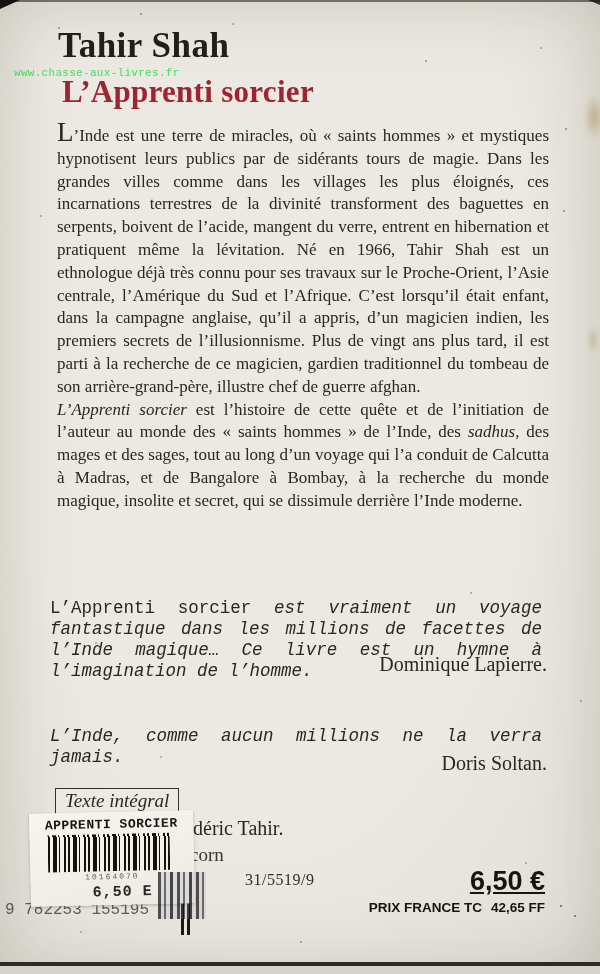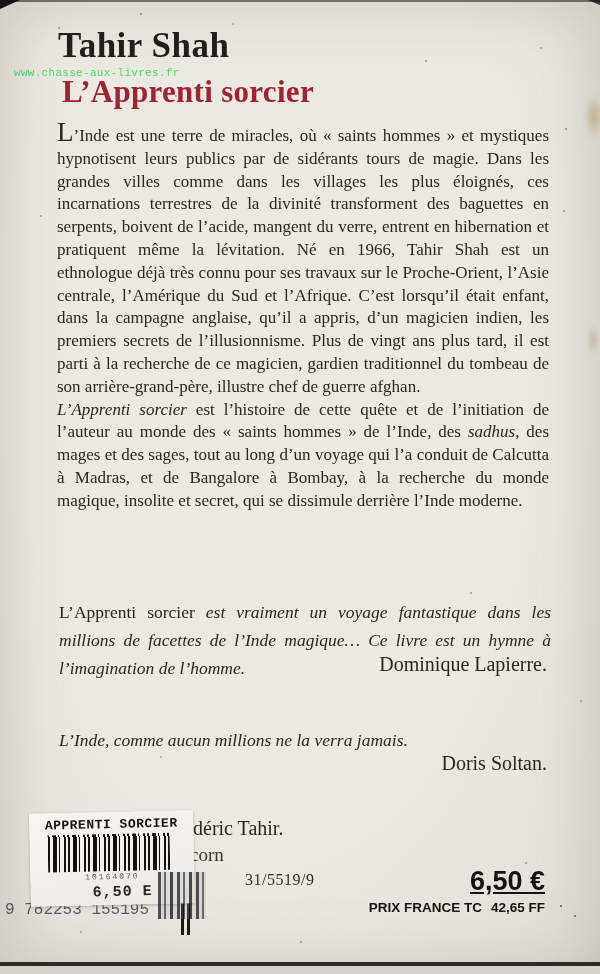--- a/index.html
+++ b/index.html
@@ -39,22 +39,22 @@
              font-size:11px;color:rgba(48,216,88,.9);letter-spacing:.3px;z-index:5;margin-top:16px;}
   .author{position:absolute;left:58px;top:26px;font-size:35px;font-weight:600;
           color:#221e1a;letter-spacing:.5px;}
   .title{position:absolute;left:62px;top:74px;font-size:31px;font-weight:600;
          color:#9e2433;letter-spacing:.3px;}
   .synopsis{position:absolute;left:57px;top:119px;width:492px;font-size:17px;
             line-height:22.8px;text-align:justify;color:#2b2620;}
   .synopsis p{margin:0;}
   .dropcap{font-size:27px;line-height:1;}
   .it{font-style:italic;}
-  .quote{position:absolute;left:59px;width:492px;font-size:17.5px;line-height:28px;
-         text-align:justify;color:#2b2620;}
+  .quote{position:absolute;left:50px;width:492px;font-size:17.5px;line-height:21px;
+         text-align:justify;color:#2b2620;font-family:Liberation Mono, monospace;}
   .q1{top:598px;}
   .q2{top:726px;}
   .attr{position:absolute;left:57px;width:490px;text-align:right;font-size:20px;color:#2b2620;}
   .a1{top:653px;}
   .a2{top:752px;}
   .badge{position:absolute;left:55px;top:788px;border:1.5px solid #35302a;
          padding:1px 9px 3px 9px;font-style:italic;font-size:19px;color:#2b2620;
          background:rgba(238,235,228,.6);}
   .sticker{position:absolute;left:30px;top:812px;width:164px;height:93px;
            background:linear-gradient(165deg,#f7f5f0,#eceae3);
@@ -116,20 +116,21 @@
     <p><span class="dropcap">L</span><span>’Inde est une terre de miracles, où « saints hommes » et mystiques hypnotisent leurs publics par de sidérants tours de magie. Dans les grandes villes comme dans les villages les plus éloignés, ces incarnations terrestres de la divinité transforment des baguettes en serpents, boivent de l’acide, mangent du verre, entrent en hibernation et pratiquent même la lévitation. Né en 1966, Tahir Shah est un ethnologue déjà très connu pour ses travaux sur le Proche-Orient, l’Asie centrale, l’Amérique du Sud et l’Afrique. C’est lorsqu’il était enfant, dans la campagne anglaise, qu’il a appris, d’un magicien indien, les premiers secrets de l’illusionnisme. Plus de vingt ans plus tard, il est parti à la recherche de ce magicien, gardien traditionnel du tombeau de son arrière-grand-père, illustre chef de guerre afghan.</span></p>
     <p><span class="it">L’Apprenti sorcier</span><span> est l’histoire de cette quête et de l’initiation de l’auteur au monde des « saints hommes » de l’Inde, des </span><span class="it">sadhus</span><span>, des mages et des sages, tout au long d’un voyage qui l’a conduit de Calcutta à Madras, et de Bangalore à Bombay, à la recherche du monde magique, insolite et secret, qui se dissimule derrière l’Inde moderne.</span></p>
   </div>
 
   <div class="quote q1"><span>L’Apprenti sorcier </span><span class="it">est vraiment un voyage fantastique dans les millions de facettes de l’Inde magique… Ce livre est un hymne à l’imagination de l’homme.</span></div>
   <div class="attr a1">Dominique Lapierre.</div>
 
   <div class="quote q2 it">L’Inde, comme aucun millions ne la verra jamais.</div>
   <div class="attr a2">Doris Soltan.</div>
 
+  <div class="badge">Texte intégral</div>
 
   <div class="credit1">déric Tahir.</div>
   <div class="credit2">corn</div>
 
   <div class="sticker">
     <div class="sticker-title">APPRENTI SORCIER</div>
     <div class="sticker-barcode"></div>
     <div class="sticker-code">10164070</div>
     <div class="sticker-price">6,50 E</div>
   </div>

